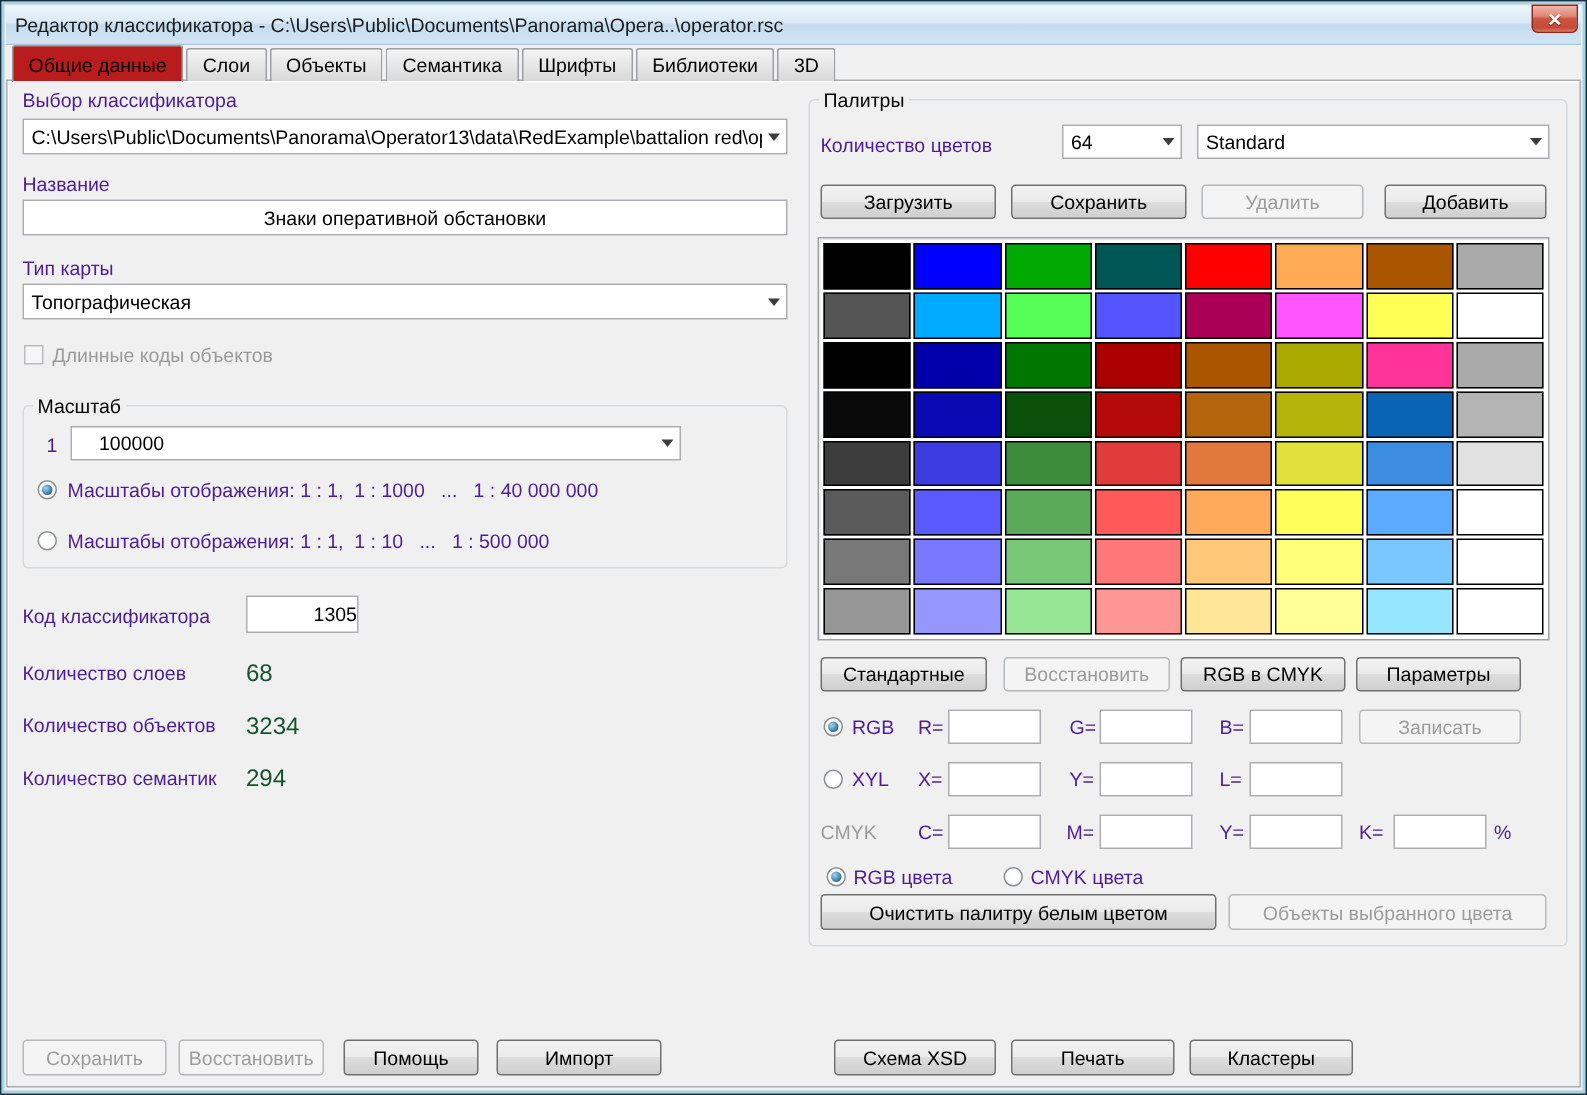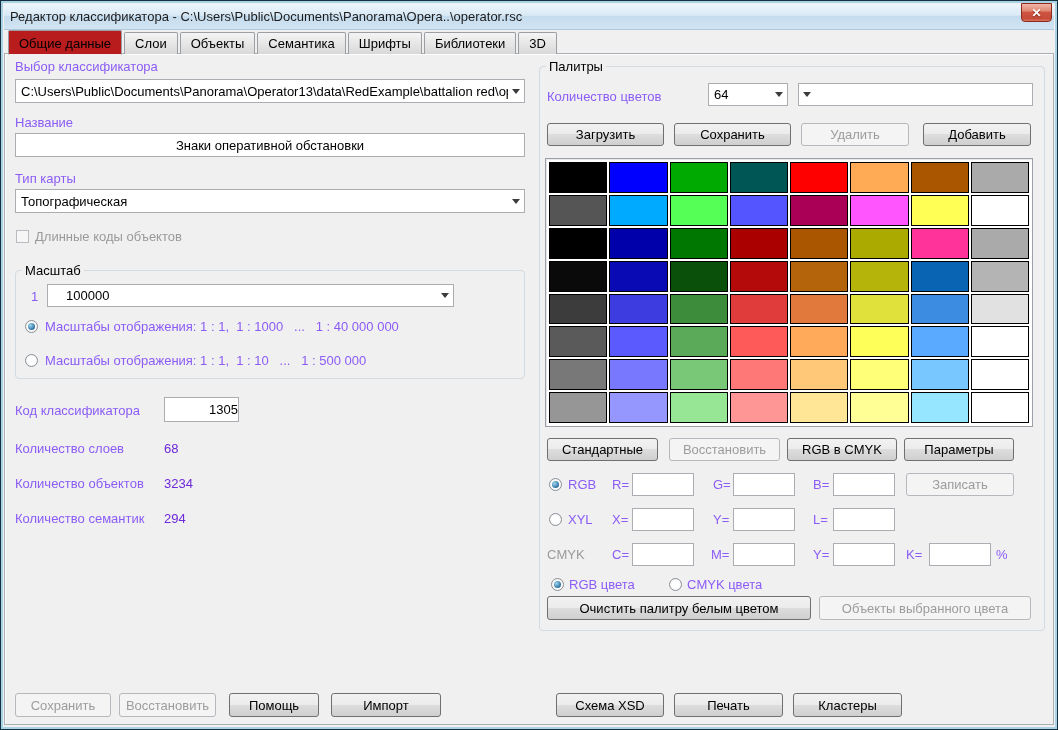--- a/index.html
+++ b/index.html
@@ -16,21 +16,21 @@
     text-shadow:0 1px 1px #7c1f12;cursor:pointer;}
   .tabstrip{position:absolute;left:7px;top:30px;height:23px;display:flex;gap:2px;z-index:3;}
   .tab{height:22px;margin-top:1px;padding:3px 10px 0 10px;font-size:13px;color:#000;
     background:linear-gradient(#F4F4F4,#E4E4E4 60%,#D8D8D8);border:1px solid #9B9FA3;border-bottom:none;
     border-radius:2px 2px 0 0;white-space:nowrap;cursor:pointer;}
   .tab.active{height:25px;margin-top:-1px;padding-top:5px;background:#b91c1c;
     border:1px solid #9B9FA3;border-bottom:1px solid #F0F0F0;position:relative;z-index:4;}
   .page{position:absolute;left:3px;top:52px;right:3px;bottom:4px;background:#F0F0F0;
     border:1px solid #AAAFB5;box-shadow:inset 1px 1px 0 #FDFDFD;}
   .content{position:absolute;inset:0;}
-  .lbl{position:absolute;font-size:13px;color:#8b5cf6;white-space:pre;}
+  .lbl{position:absolute;font-size:13px;color:#4c1d95;white-space:pre;}
   .lbl.gray{color:#9a9a9a;}
   .field{position:absolute;background:#fff;border:1px solid #ABADB3;font-size:13px;color:#000;
     padding:0 4px;display:flex;align-items:center;}
   .field.center{justify-content:center;}
   .combo{position:absolute;background:#fff;border:1px solid #ABADB3;font-size:13px;color:#000;
     display:flex;align-items:center;cursor:pointer;}
   .combo .txt{flex:1;padding:0 5px;white-space:nowrap;overflow:hidden;}
   .combo .arr{width:16px;height:100%;display:flex;align-items:center;justify-content:center;}
   .tri{width:0;height:0;border-left:4px solid transparent;border-right:4px solid transparent;
     border-top:5px solid #3c3c3c;}
@@ -42,21 +42,21 @@
   legend{font-size:13px;color:#000;margin-left:6px;padding:0 3px;}
   .radio{position:absolute;width:13px;height:13px;border-radius:50%;border:1px solid #8A9097;
     background:radial-gradient(#fff 40%,#EDEDED);}
   .radio.checked::after{content:"";position:absolute;left:2px;top:2px;width:7px;height:7px;border-radius:50%;
     background:radial-gradient(circle at 35% 35%,#9ED8F2,#2E6F9E 70%);}
   .checkbox{position:absolute;width:13px;height:13px;border:1px solid #B8BCC0;background:#F6F6F6;}
   .palette-grid{position:absolute;left:544px;top:157px;width:488px;height:269px;background:#fff;
     border:1px solid #9aa0a5;box-shadow:inset 1px 1px 0 #e8e8e8;padding:3px;
     display:grid;grid-template-columns:repeat(8,1fr);grid-template-rows:repeat(8,1fr);gap:2px;}
   .palette-grid .cell{border:1px solid #000;cursor:pointer;}
-  .val{position:absolute;font-size:13px;color:#6d28d9;}
+  .val{position:absolute;font-size:16px;color:#14532d;}
 </style>
 </head>
 <body>
 
 <div class="window">
 
   <div class="titlebar">
     <span class="title-text">Редактор классификатора - C:\Users\Public\Documents\Panorama\Opera..\operator.rsc</span>
   </div>
   <div class="close-btn">
@@ -135,20 +135,21 @@
     </fieldset>
 
     <div class="lbl" style="left:546px;top:88px;">Количество цветов</div>
     <div class="combo" style="left:707px;top:82px;width:80px;height:23px;justify-content:flex-end;">
       <span class="txt">64</span>
       <span class="arr">
           <span class="tri"></span>
         </span>
     </div>
     <div class="combo" style="left:797px;top:82px;width:235px;height:23px;">
+      <span class="txt">Standard</span>
       <span class="arr">
           <span class="tri"></span>
         </span>
     </div>
 
     <div class="btn" style="left:546px;top:122px;width:117px;height:23px;">Загрузить</div>
     <div class="btn" style="left:673px;top:122px;width:117px;height:23px;">Сохранить</div>
     <div class="btn disabled" style="left:800px;top:122px;width:108px;height:23px;">Удалить</div>
     <div class="btn" style="left:922px;top:122px;width:108px;height:23px;">Добавить</div>
 

